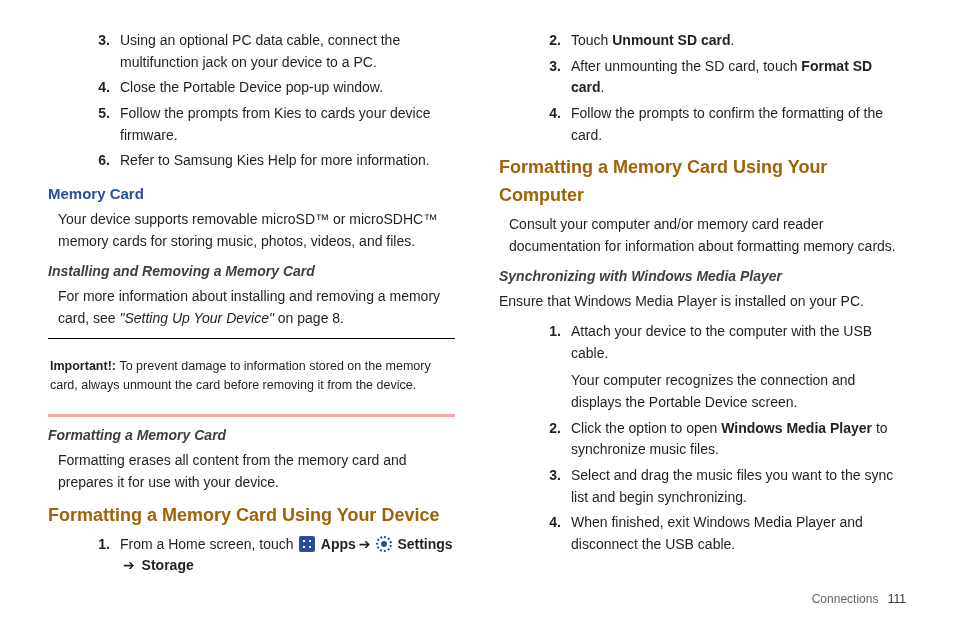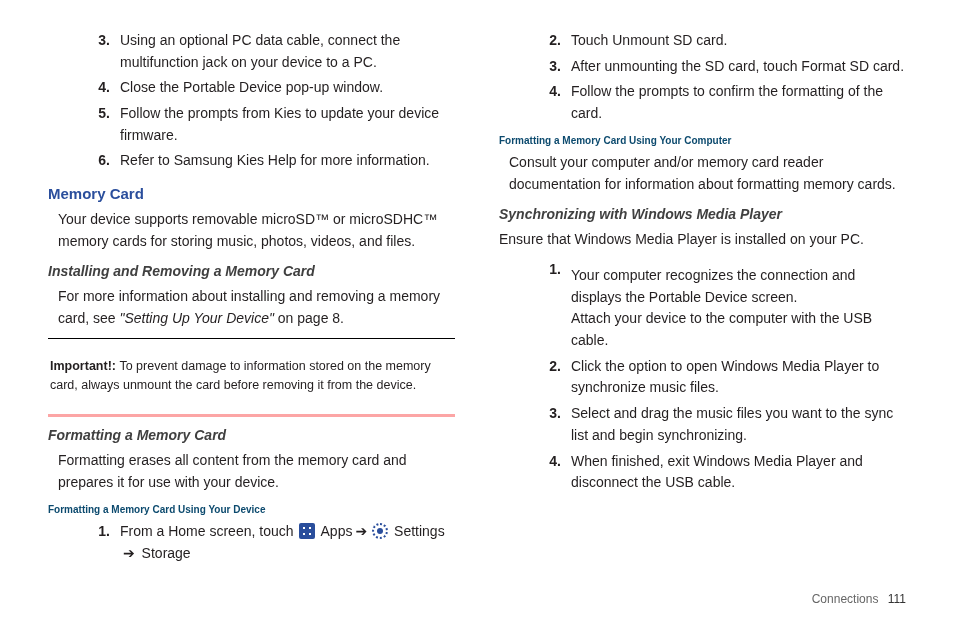--- a/index.html
+++ b/index.html
@@ -30,38 +30,38 @@
     margin: 4px 0;
   }
   .ol-num {
     width: 26px;
     flex-shrink: 0;
     font-weight: bold;
     text-align: right;
     padding-right: 10px;
   }
   .ol-body { flex: 1; }
-  .bold { font-weight: normal; }
+  .bold { font-weight: bold; }
   .heading-blue {
     color: #2a4e9c;
     font-weight: bold;
     font-size: 15px;
     margin: 10px 0 4px 0;
   }
   .heading-blue-italic {
     color: #404040;
     font-weight: bold;
     font-style: italic;
     font-size: 14px;
     margin: 8px 0 4px 0;
   }
   .sub-blue {
-    color: #0c4a6e;
-    font-weight: bold;
-    font-size: 10px;
+    color: #a16207;
+    font-weight: bold;
+    font-size: 18px;
     margin: 8px 0 4px 0;
   }
   .body-para {
     margin: 4px 0 8px 10px;
   }
   .body-para2 {
     margin: 4px 0 8px 0;
   }
   .quote { font-style: italic; }
   .important-box {
@@ -117,21 +117,21 @@
       <div class="ol-item">
           <div class="ol-num">3.</div>
           <div class="ol-body">Using an optional PC data cable, connect the multifunction jack on your device to a PC.</div>
         </div>
       <div class="ol-item">
           <div class="ol-num">4.</div>
           <div class="ol-body">Close the Portable Device pop-up window.</div>
         </div>
       <div class="ol-item">
           <div class="ol-num">5.</div>
-          <div class="ol-body">Follow the prompts from Kies to update your device firmware.</div>
+          <div class="ol-body">Follow the prompts from Kies to cards your device firmware.</div>
         </div>
       <div class="ol-item">
           <div class="ol-num">6.</div>
           <div class="ol-body">Refer to Samsung Kies Help for more information.</div>
         </div>
     </div>
 
     <div class="heading-blue">Memory Card</div>
     <div class="body-para">Your device supports removable microSD™ or microSDHC™ memory cards for storing music, photos, videos, and files.</div>
 
@@ -177,22 +177,22 @@
     <div class="sub-blue">Formatting a Memory Card Using Your Computer</div>
     <div class="body-para">Consult your computer and/or memory card reader documentation for information about formatting memory cards.</div>
 
     <div class="heading-blue-italic">Synchronizing with Windows Media Player</div>
     <div class="body-para2" style="margin-left:0">Ensure that Windows Media Player is installed on your PC.</div>
 
     <div class="indent">
       <div class="ol-item">
           <div class="ol-num">1.</div>
           <div class="ol-body">
+            <div>Attach your device to the computer with the USB cable.</div>
             <div style="margin-top:6px">Your computer recognizes the connection and displays the Portable Device screen.</div>
-            <div>Attach your device to the computer with the USB cable.</div>
           </div>
         </div>
       <div class="ol-item">
           <div class="ol-num">2.</div>
           <div class="ol-body"><span>Click the option to open </span><span class="bold">Windows Media Player</span><span> to synchronize music files.</span></div>
         </div>
       <div class="ol-item">
           <div class="ol-num">3.</div>
           <div class="ol-body">Select and drag the music files you want to the sync list and begin synchronizing.</div>
         </div>

